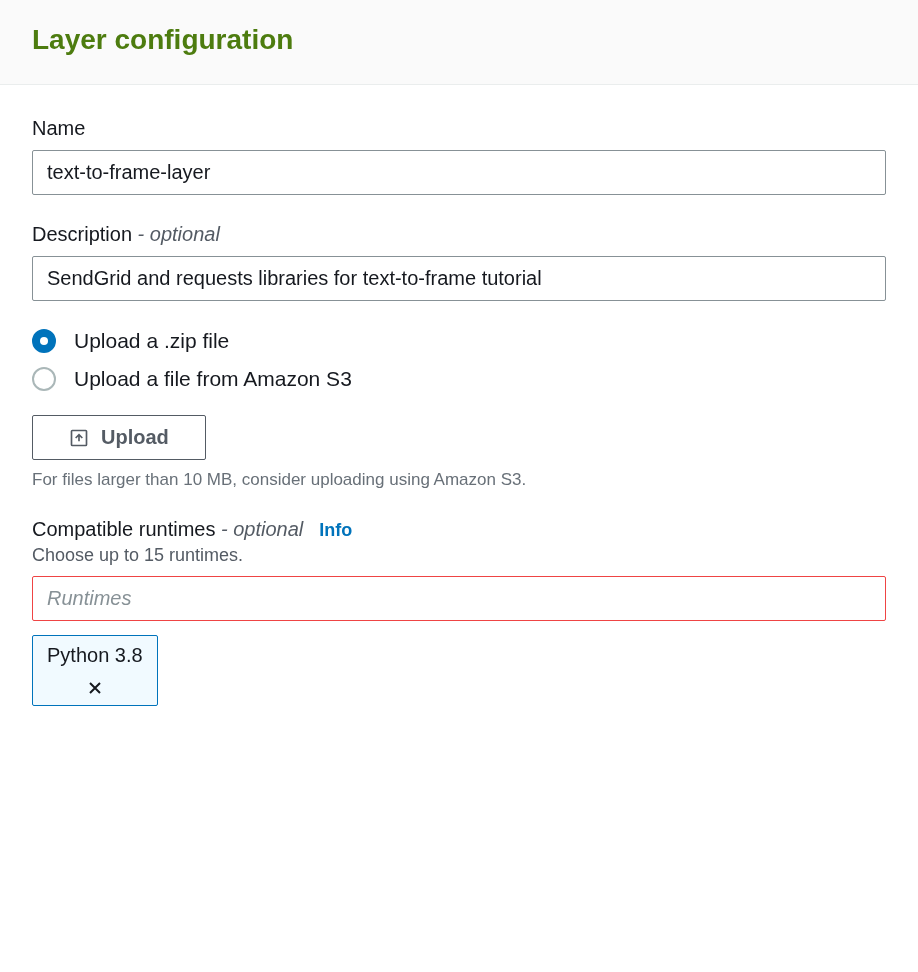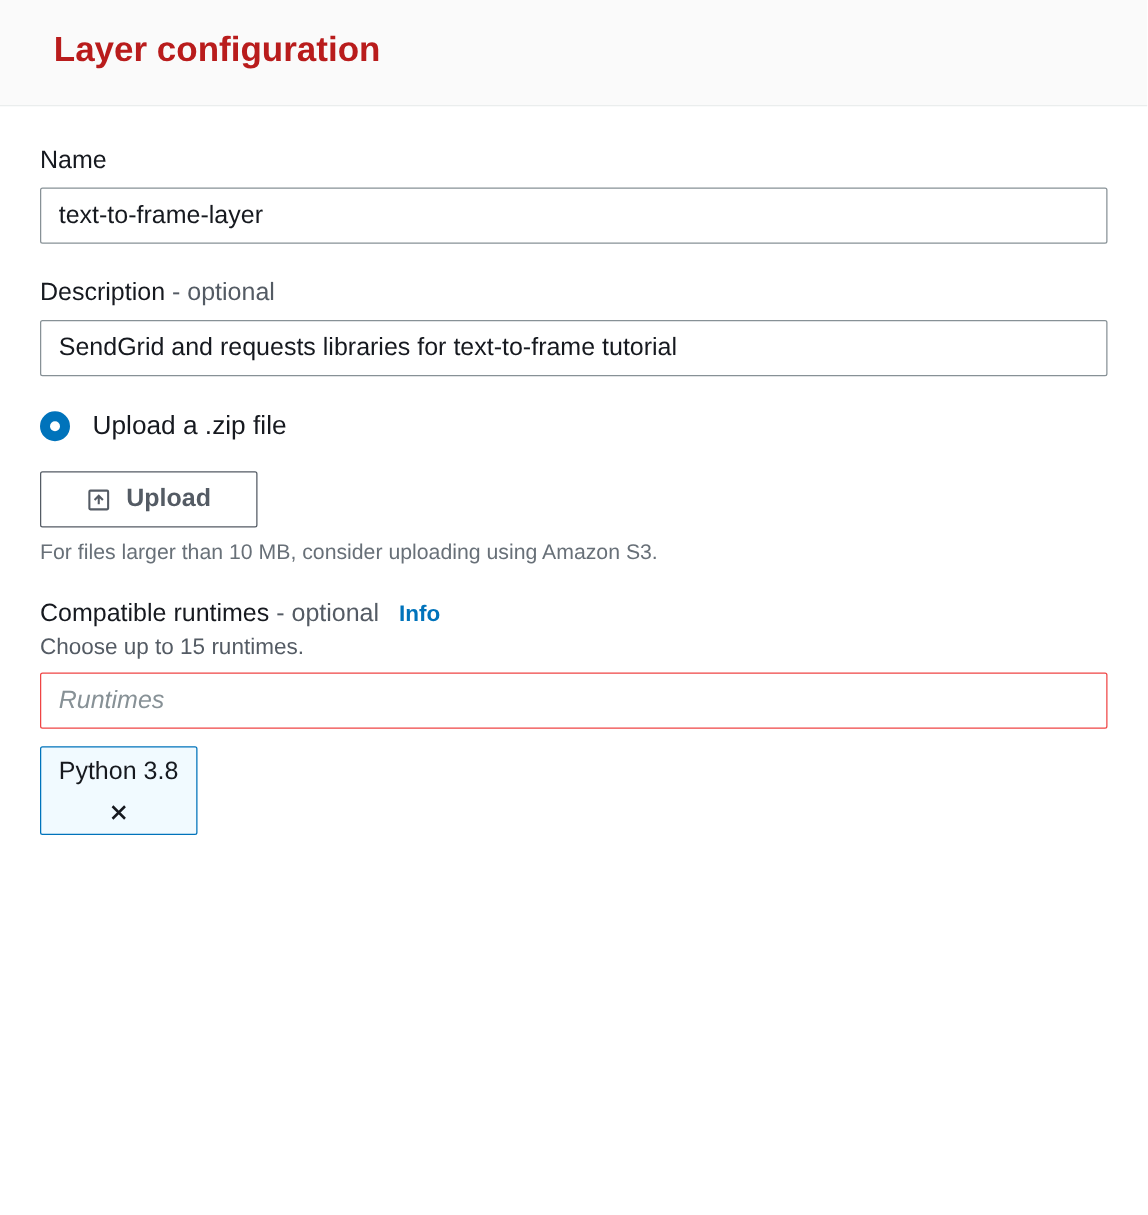--- a/index.html
+++ b/index.html
@@ -14,37 +14,37 @@
       width: 918px;
     }
     .header-section {
       background: #fafafa;
       padding: 24px 32px 28px 32px;
       border-bottom: 1px solid #eaeded;
     }
     .page-title {
       font-size: 28px;
       font-weight: 700;
-      color: #b91c1c;
-      margin-left: 11px;
+      color: #4d7c0f;
     }
     .content {
       padding: 32px 32px 32px 32px;
     }
     .form-group {
       margin-bottom: 28px;
     }
     .field-label {
       font-size: 20px;
       font-weight: 400;
       color: #16191f;
       margin-bottom: 10px;
       display: block;
     }
     .optional {
+      font-style: italic;
       color: #545b64;
     }
     .text-input {
       width: 100%;
       padding: 10px 14px;
       font-size: 20px;
       border: 1px solid #879196;
       border-radius: 2px;
       color: #16191f;
       font-family: inherit;
@@ -187,20 +187,24 @@
     <label class="field-label">
       <span>Description</span><span class="optional"> - optional</span>
     </label>
     <input type="text" class="text-input" value="SendGrid and requests libraries for text-to-frame tutorial" style="">
   </div>
 
   <div class="radio-group">
     <div class="radio-option">
       <span class="radio-circle selected"></span>
       <span class="radio-label">Upload a .zip file</span>
+    </div>
+    <div class="radio-option">
+      <span class="radio-circle unselected"></span>
+      <span class="radio-label">Upload a file from Amazon S3</span>
     </div>
   </div>
 
   <button class="upload-button">
     <span class="upload-icon">
       <svg viewBox="0 0 24 24" width="20" height="20" fill="none" stroke="#545b64" stroke-width="2">
         <rect x="3" y="3" width="18" height="18" rx="1"></rect>
         <path d="M12 16 L12 8 M8 12 L12 8 L16 12"></path>
       </svg>
     </span>

